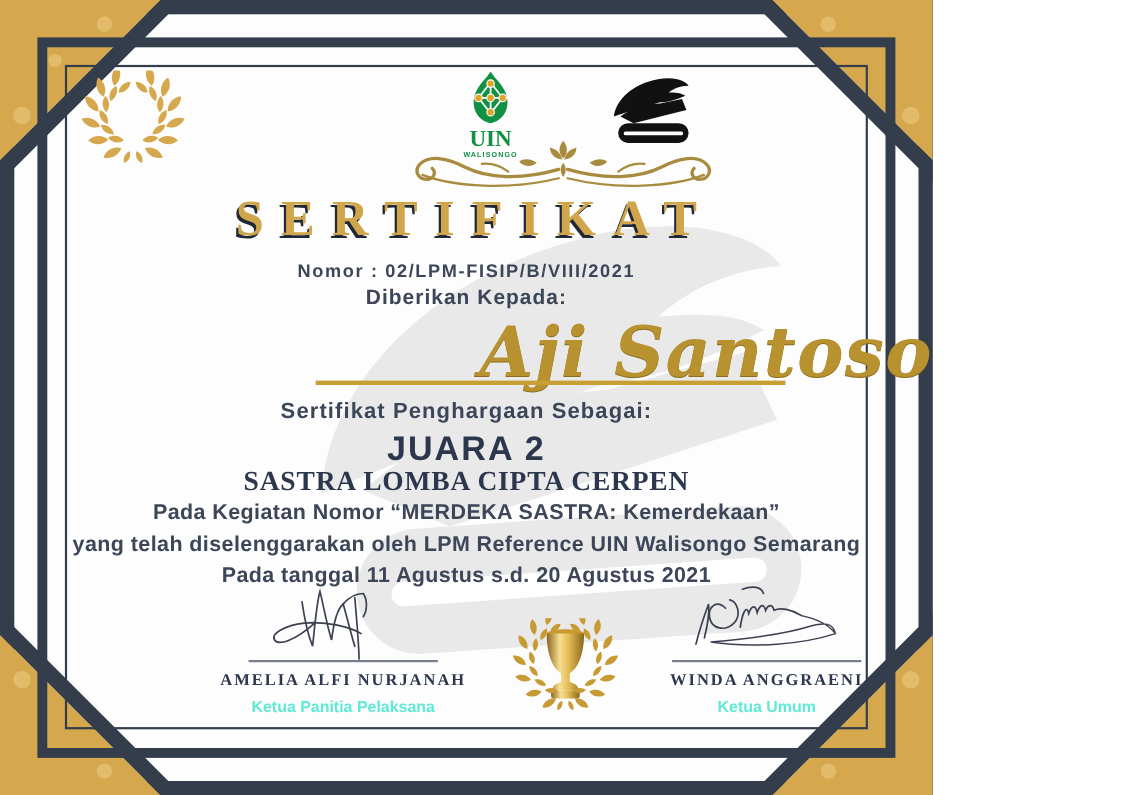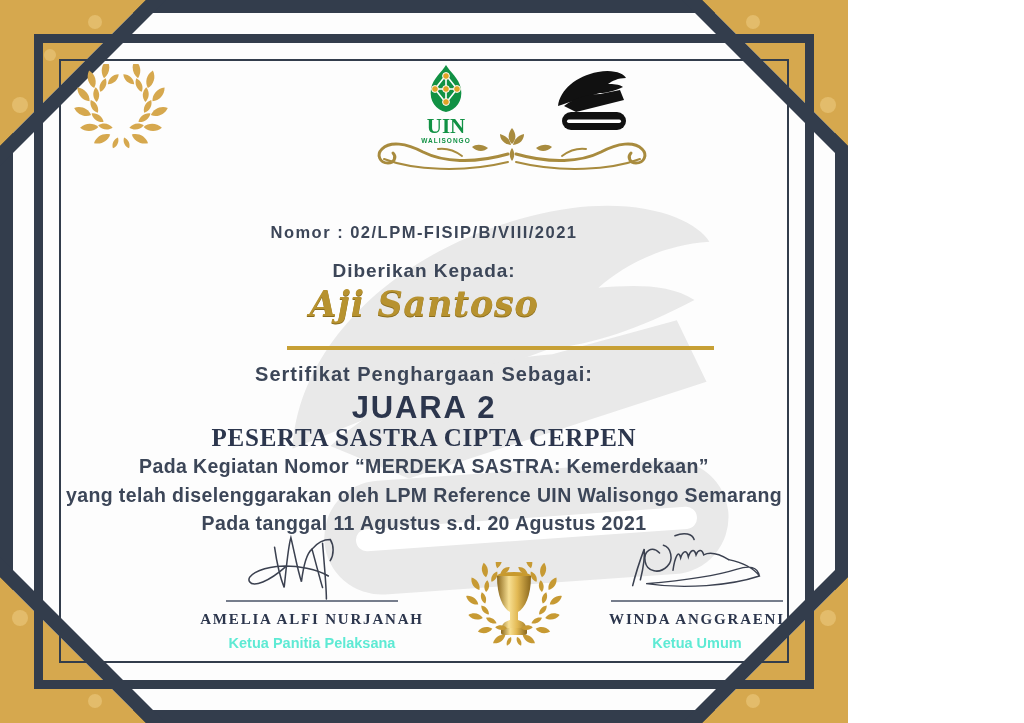--- a/index.html
+++ b/index.html
@@ -29,26 +29,27 @@
   .corner.br{right:0;bottom:0;transform:scale(-1,-1);}
   .frame-mid{position:absolute;inset:34px;border:9px solid var(--navy);}
   .frame-inner{position:absolute;left:59px;right:59px;top:59px;bottom:60px;border:2px solid var(--navy);}
   .abs{position:absolute;}
   .ctext{left:0;right:0;text-align:center;}
   .title{
     top:172px;font-family:"Liberation Serif",serif;font-weight:bold;
     font-size:46px;letter-spacing:.34em;text-indent:.34em;color:var(--gold-title);
     text-shadow:-2px 2px 0 #202836;
   }
-  .nomor{top:223px;font-size:16.5px;font-weight:600;color:var(--text-navy);letter-spacing:.09em;}
+  .nomor{top:238px;font-size:16.5px;font-weight:600;color:var(--text-navy);letter-spacing:.09em;}
   .givento{top:260px;font-size:19px;font-weight:600;color:var(--text-navy);letter-spacing:.05em;}
   .recipient{
     top:283px;font-family:"DejaVu Serif",serif;font-style:italic;font-weight:bold;
-    font-size:35px;color:var(--gold-script);letter-spacing:.02em;
+    font-size:63px;color:var(--gold-script);letter-spacing:.02em;
     text-shadow:0 1px 0 #8a6d1e;
+    text-align:right;
   }
   .gold-rule{top:346px;left:287px;width:427px;height:4px;background:var(--gold-rule);}
   .intro{top:363px;font-size:20px;font-weight:600;color:var(--text-navy);letter-spacing:.05em;}
   .award{top:390px;font-family:Liberation Sans, sans-serif;font-weight:bold;font-size:31px;color:var(--serif-navy);letter-spacing:.06em;}
   .category{top:424px;font-family:"Liberation Serif",serif;font-weight:bold;font-size:25px;color:var(--serif-navy);letter-spacing:.03em;}
   .bodyline{font-size:19.5px;font-weight:600;color:var(--text-navy);letter-spacing:.02em;}
   .event{top:455px;} .organizer{top:484px;} .dateline{top:512px;}
   .signer{position:absolute;top:528px;width:280px;text-align:center;}
   .signer.left{left:172px;} .signer.right{left:557px;}
   .sig-svg{display:block;margin:0 auto;height:72px;}
@@ -205,27 +206,28 @@
     <g fill="#a88b3e">
       <path d="M146,2 C150,7 151,13 146,18 C141,13 142,7 146,2 Z"></path>
       <path d="M134,8 C141,10 144,14 145,19 C138,18 134,14 134,8 Z"></path>
       <path d="M158,8 C151,10 148,14 147,19 C154,18 158,14 158,8 Z"></path>
       <path d="M146,22 C149,26 149,31 146,35 C143,31 143,26 146,22 Z"></path>
       <path d="M170,22 C176,18 182,18 186,21 C181,26 174,26 170,22 Z"></path>
       <path d="M122,22 C116,18 110,18 106,21 C111,26 118,26 122,22 Z"></path>
     </g>
   </svg>
 
+  <div class="abs ctext title">SERTIFIKAT</div>
   <div class="abs ctext nomor">Nomor : 02/LPM-FISIP/B/VIII/2021</div>
   <div class="abs ctext givento">Diberikan Kepada:</div>
   <div class="abs ctext recipient">Aji Santoso</div>
   <div class="abs gold-rule"></div>
   <div class="abs ctext intro">Sertifikat Penghargaan Sebagai:</div>
   <div class="abs ctext award">JUARA 2</div>
-  <div class="abs ctext category">PESERTA SASTRA CIPTA CERPEN</div>
+  <div class="abs ctext category">SASTRA LOMBA CIPTA CERPEN</div>
   <div class="abs ctext bodyline event">Pada Kegiatan Nomor “MERDEKA SASTRA: Kemerdekaan”</div>
   <div class="abs ctext bodyline organizer">yang telah diselenggarakan oleh LPM Reference UIN Walisongo Semarang</div>
   <div class="abs ctext bodyline dateline">Pada tanggal 11 Agustus s.d. 20 Agustus 2021</div>
 
   <div class="signer left">
     <svg class="sig-svg" width="170" height="72" viewBox="0 0 170 75">
       <g stroke="#3b4150" stroke-width="1.6" fill="none" stroke-linecap="round">
         <path d="M46,20 C48,34 52,52 56,62 C58,44 60,20 63,10 C66,22 70,44 74,56 C76,40 80,26 85,22 C90,40 94,56 96,62"></path>
         <path d="M58,40 C40,56 24,62 20,56 C16,50 30,42 48,40 C70,38 92,44 102,50"></path>
         <path d="M96,16 C98,40 100,62 100,74"></path>

